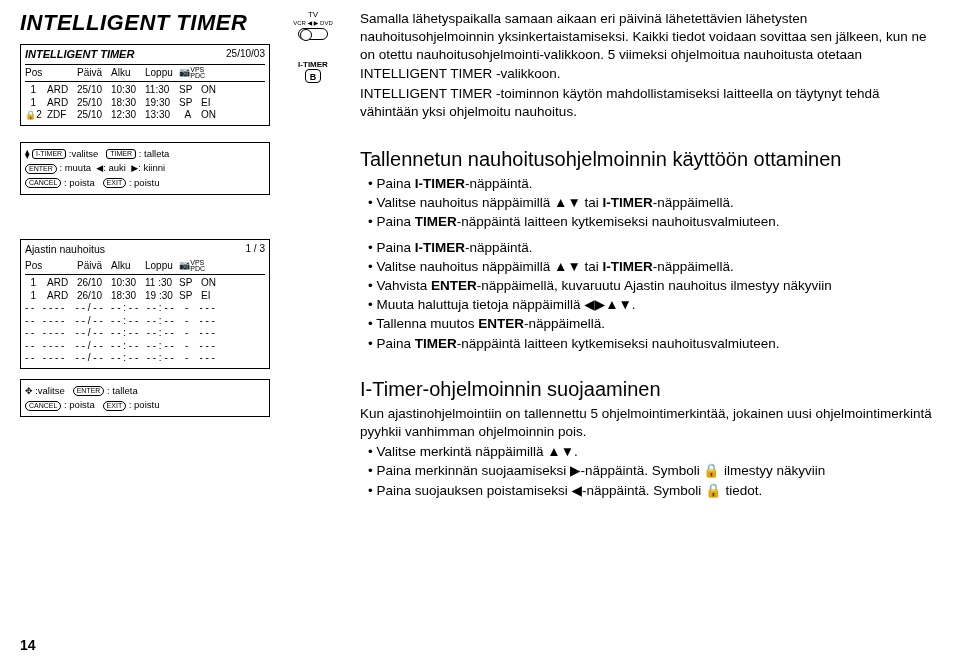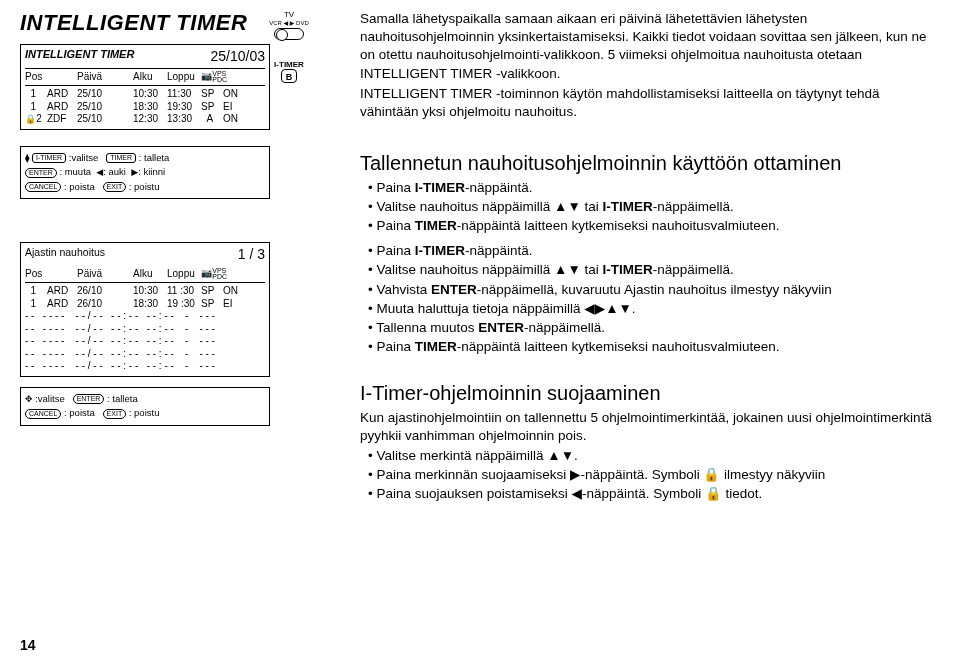--- a/index.html
+++ b/index.html
@@ -1,28 +1,28 @@
 <!DOCTYPE html>
 <html><head>
 <meta charset="utf-8">
 <style>
   * { box-sizing: border-box; margin: 0; padding: 0; }
   body { font-family: Arial, Helvetica, sans-serif; font-size: 13px; color: #000; background: #fff; width: 960px; height: 663px; position: relative; padding: 10px 20px; }
   .page-title { font-size: 22px; font-weight: 900; font-style: italic; margin-bottom: 8px; letter-spacing: 0.5px; }
   .left-col { width: 250px; float: left; }
   .right-col { margin-left: 340px; font-size: 13.5px; line-height: 1.35; }
-  .mid-icons { position: absolute; left: 264px; top: 10px; width: 50px; text-align: center; font-size: 8px; }
+  .mid-icons { position: absolute; left: 288px; top: 10px; width: 50px; text-align: center; font-size: 8px; }
   .osd-box { border: 1px solid #000; padding: 3px 4px; font-size: 10.5px; line-height: 1.25; margin-bottom: 10px; }
   .osd-title { font-weight: bold; font-style: italic; font-size: 11px; }
-  .osd-date { float: right; font-size: 14px; }
+  .osd-date { float: right; font-size: 10px; }
   .osd-header-row { border-bottom: 1px solid #000; padding-bottom: 2px; margin-bottom: 2px; overflow: hidden; }
   .osd-row { font-family: Arial, sans-serif; white-space: pre; font-size: 10px; }
   .osd-cols { display: flex; font-size: 10px; }
   .osd-cols span { display: inline-block; }
-  .c-pos { width: 22px; } .c-ch { width: 30px; } .c-date { width: 56px; } .c-t1 { width: 34px; } .c-t2 { width: 34px; } .c-sp { width: 22px; } .c-on { width: 22px; }
+  .c-pos { width: 22px; } .c-ch { width: 30px; } .c-date { width: 34px; } .c-t1 { width: 34px; } .c-t2 { width: 34px; } .c-sp { width: 22px; } .c-on { width: 22px; }
   .legend-box { border: 1px solid #000; padding: 4px; font-size: 9.5px; line-height: 1.5; margin-bottom: 14px; }
   .key { display: inline-block; border: 1px solid #000; border-radius: 3px; padding: 0 3px; font-size: 7px; vertical-align: middle; line-height: 1.2; height: 10px; }
   .key-round { border-radius: 6px; }
   .tri { font-size: 9px; }
   .lock { font-size: 9px; }
   .section-h { font-weight: normal; font-size: 20px; margin-top: 4px; margin-bottom: 2px; }
   .bullets { list-style: none; padding-left: 8px; }
   .bullets li::before { content: "• "; }
   .bullets li { margin-bottom: 1px; }
   .pagenum { position: absolute; left: 20px; bottom: 10px; font-size: 14px; font-weight: bold; }

